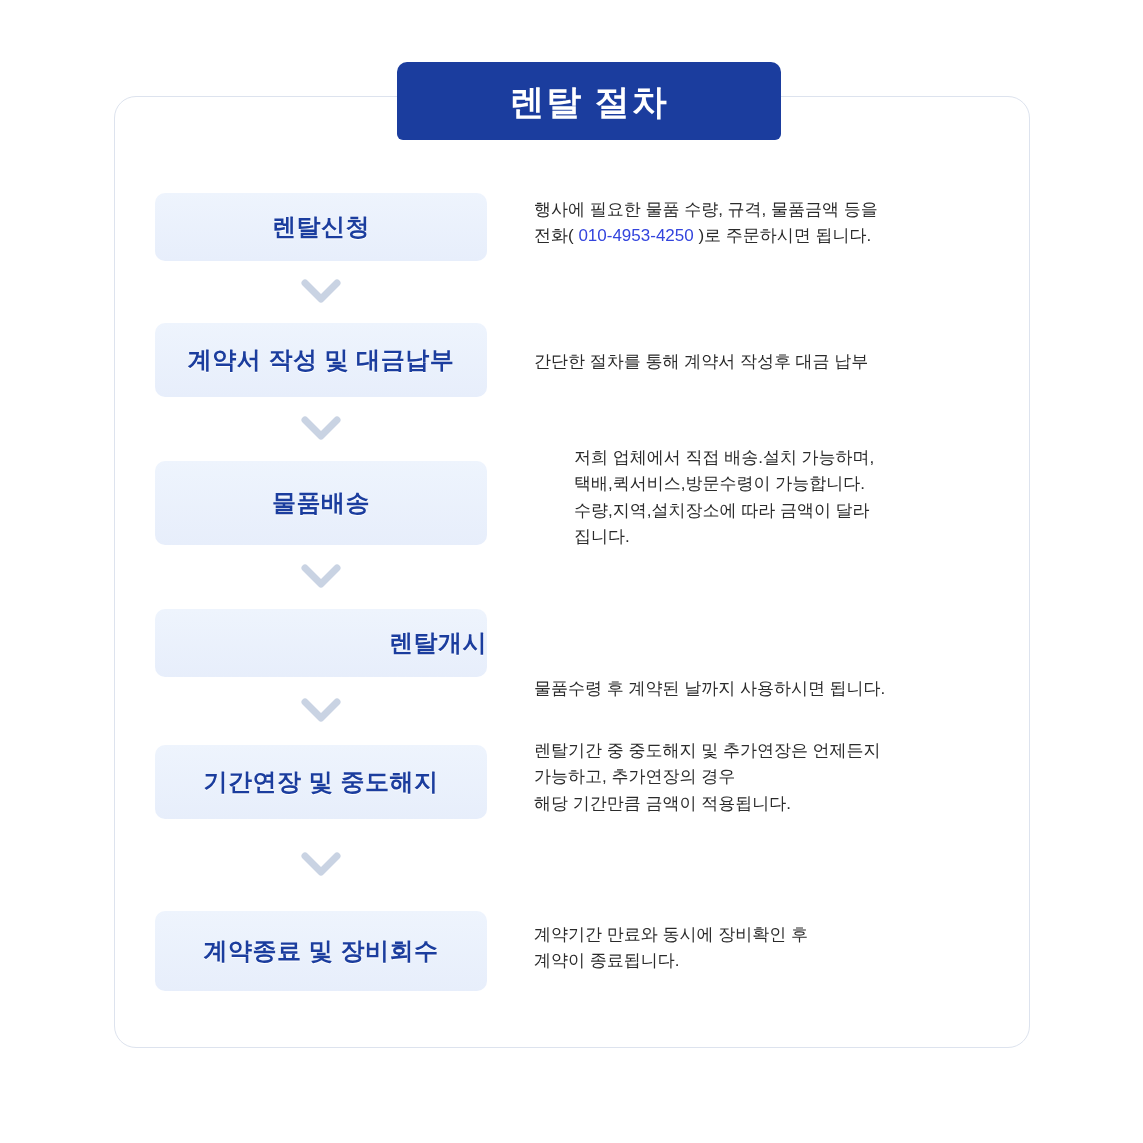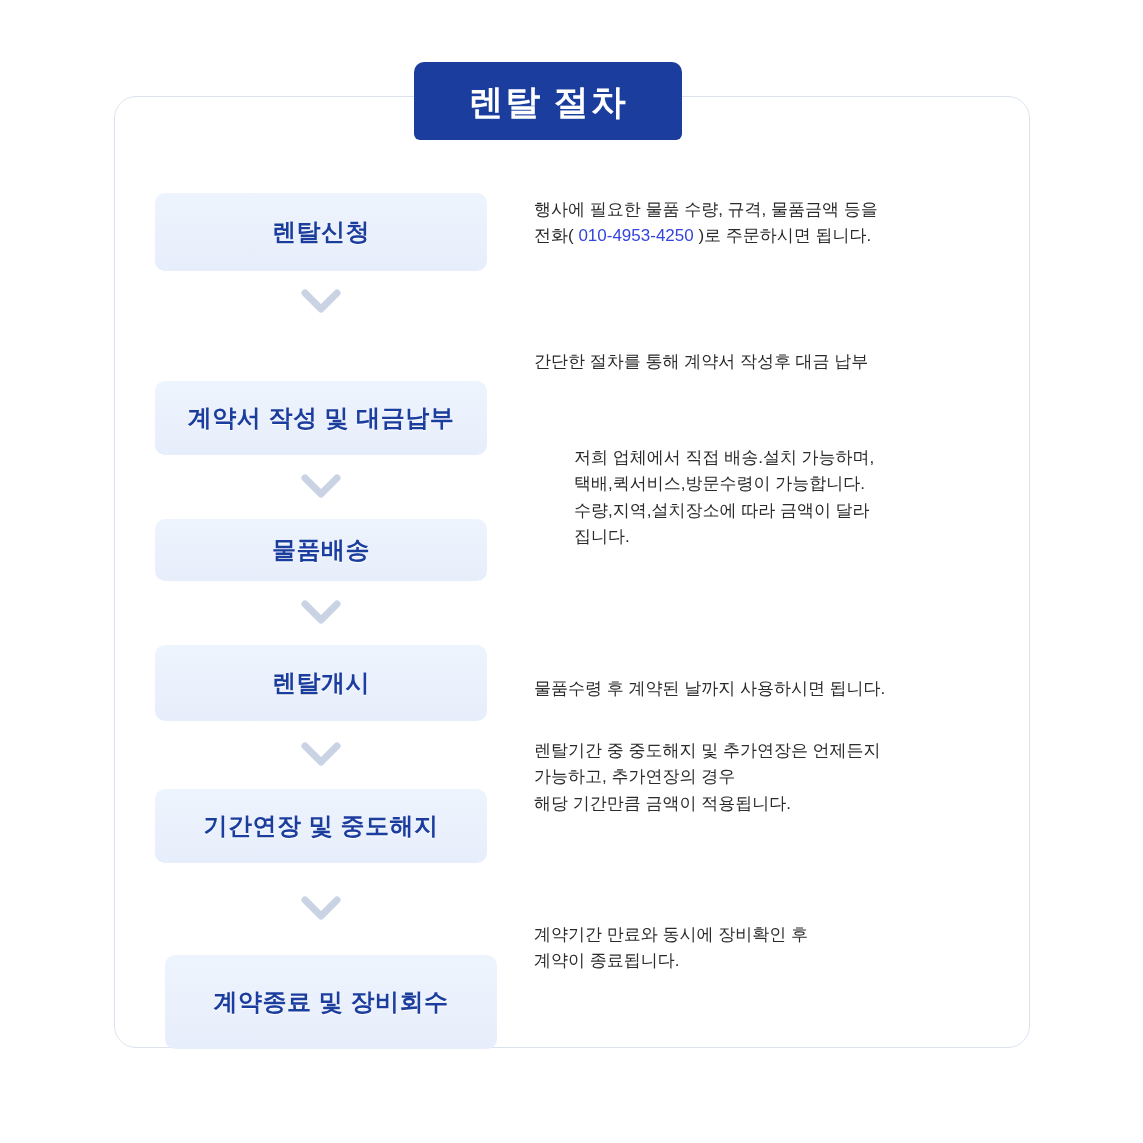--- a/index.html
+++ b/index.html
@@ -34,29 +34,28 @@
     border-radius: 22px;
     background: #ffffff;
     box-sizing: border-box;
   }
 
   
   .title-tab {
     position: absolute;
     left: 397px;
     top: 62px;
-    width: 268px;
+    width: 384px;
     height: 78px;
     background: #1b3d9e;
     border-radius: 10px 10px 6px 6px;
     display: flex;
     align-items: center;
     justify-content: center;
     box-sizing: border-box;
-    margin-left: 17px;
   }
   .title-tab .title-text {
     color: #ffffff;
     font-size: 35px;
     font-weight: bold;
     letter-spacing: 2px;
     line-height: 1;
   }
 
   
@@ -125,57 +124,57 @@
 
   <div class="panel"></div>
 
   <div class="title-tab">
     <span class="title-text">렌탈 절차</span>
   </div>
 
   <div class="steps">
 
     <div class="step-row">
-      <div class="step-chip" style="height:78px;">
+      <div class="step-chip" style="height:68px;">
         <span class="chip-label">렌탈신청</span>
       </div>
     </div>
 
     <div class="arrow" style="height:62px;">
       <svg width="40" height="26" viewBox="0 0 40 26" aria-hidden="true">
         <path d="M4 4 L20 20 L36 4" fill="none" stroke="#c9d3e3" stroke-width="7" stroke-linecap="round" stroke-linejoin="round"></path>
       </svg>
     </div>
 
     <div class="step-row">
-      <div class="step-chip" style="height:74px;margin-top:48px;">
+      <div class="step-chip" style="height:74px;">
         <span class="chip-label">계약서 작성 및 대금납부</span>
       </div>
     </div>
 
     <div class="arrow" style="height:64px;">
       <svg width="40" height="26" viewBox="0 0 40 26" aria-hidden="true">
         <path d="M4 4 L20 20 L36 4" fill="none" stroke="#c9d3e3" stroke-width="7" stroke-linecap="round" stroke-linejoin="round"></path>
       </svg>
     </div>
 
     <div class="step-row">
-      <div class="step-chip" style="height:62px;">
+      <div class="step-chip" style="height:84px;">
         <span class="chip-label">물품배송</span>
       </div>
     </div>
 
     <div class="arrow" style="height:64px;">
       <svg width="40" height="26" viewBox="0 0 40 26" aria-hidden="true">
         <path d="M4 4 L20 20 L36 4" fill="none" stroke="#c9d3e3" stroke-width="7" stroke-linecap="round" stroke-linejoin="round"></path>
       </svg>
     </div>
 
     <div class="step-row">
-      <div class="step-chip" style="height:76px;">
+      <div class="step-chip" style="height:68px;justify-content:flex-end;">
         <span class="chip-label">렌탈개시</span>
       </div>
     </div>
 
     <div class="arrow" style="height:68px;">
       <svg width="40" height="26" viewBox="0 0 40 26" aria-hidden="true">
         <path d="M4 4 L20 20 L36 4" fill="none" stroke="#c9d3e3" stroke-width="7" stroke-linecap="round" stroke-linejoin="round"></path>
       </svg>
     </div>
 
@@ -185,21 +184,21 @@
       </div>
     </div>
 
     <div class="arrow" style="height:92px;">
       <svg width="40" height="26" viewBox="0 0 40 26" aria-hidden="true">
         <path d="M4 4 L20 20 L36 4" fill="none" stroke="#c9d3e3" stroke-width="7" stroke-linecap="round" stroke-linejoin="round"></path>
       </svg>
     </div>
 
     <div class="step-row">
-      <div class="step-chip" style="height:94px;margin-left:10px;">
+      <div class="step-chip" style="height:80px;">
         <span class="chip-label">계약종료 및 장비회수</span>
       </div>
     </div>
 
   </div>
 
   <div class="descs">
 
     <div class="desc" style="top:4px;"><span>행사에 필요한 물품 수량, 규격, 물품금액 등을
 전화( </span><span class="phone">010-4953-4250</span><span> )로 주문하시면 됩니다.</span></div>

